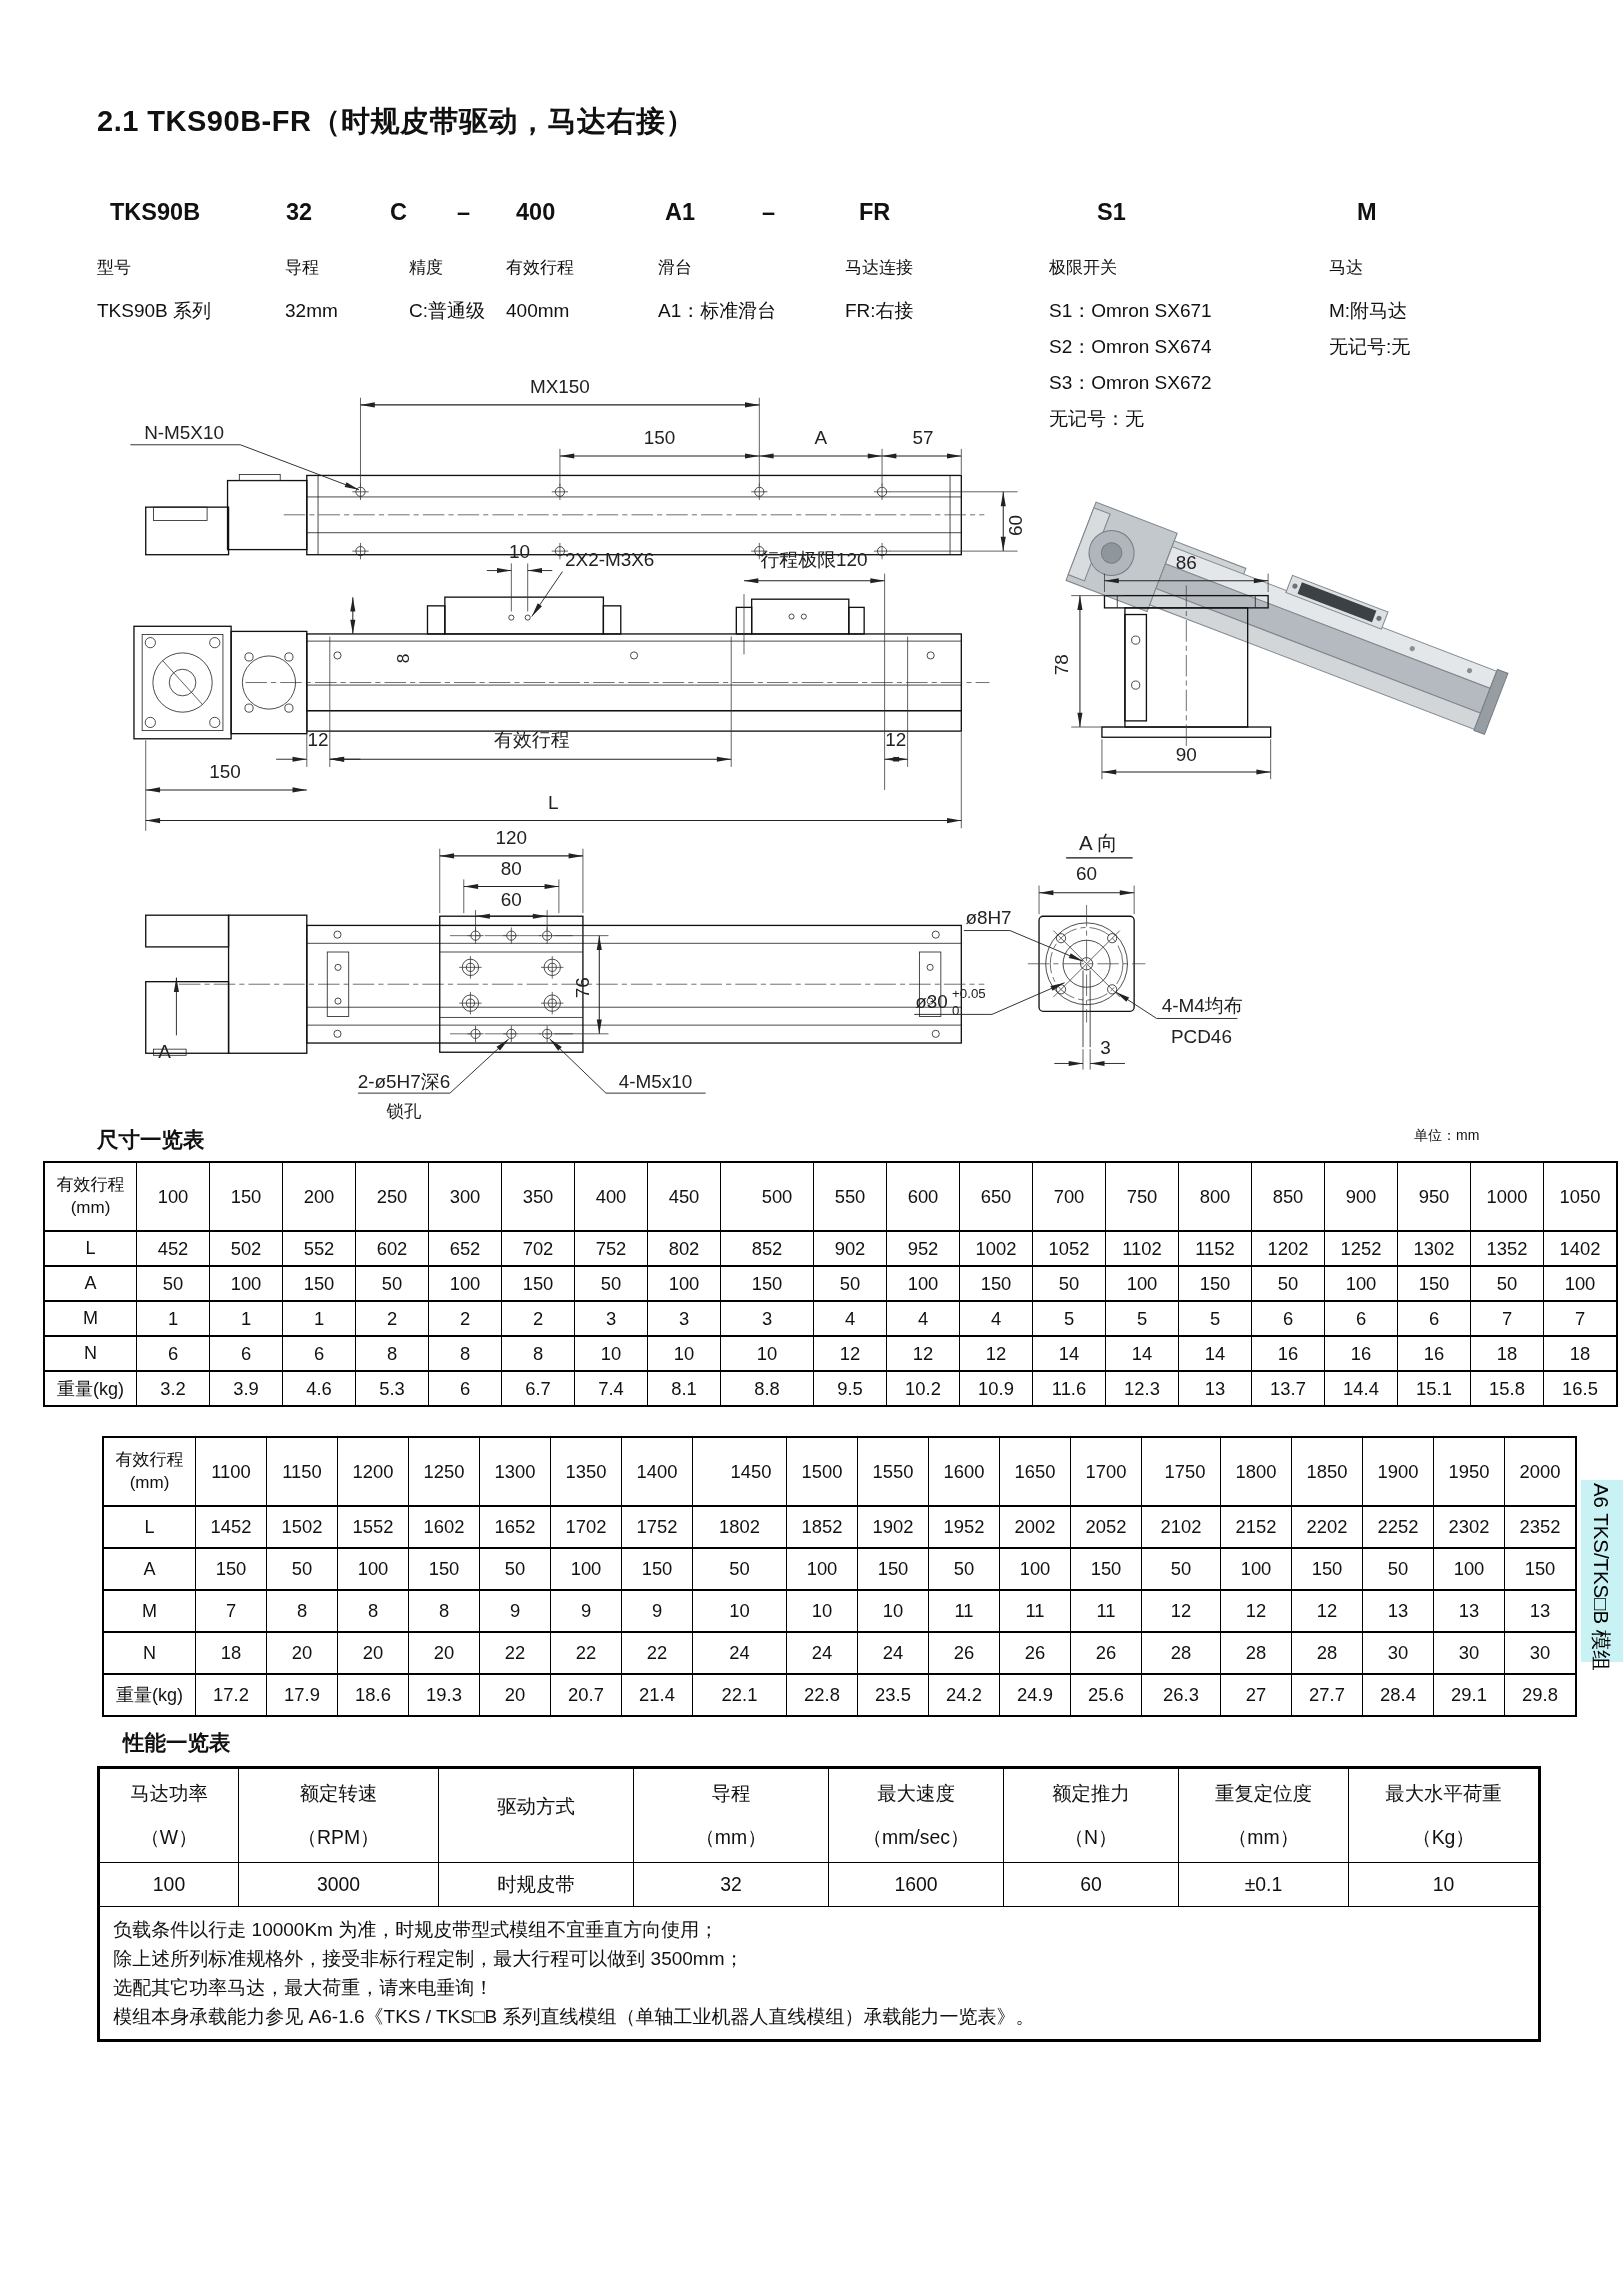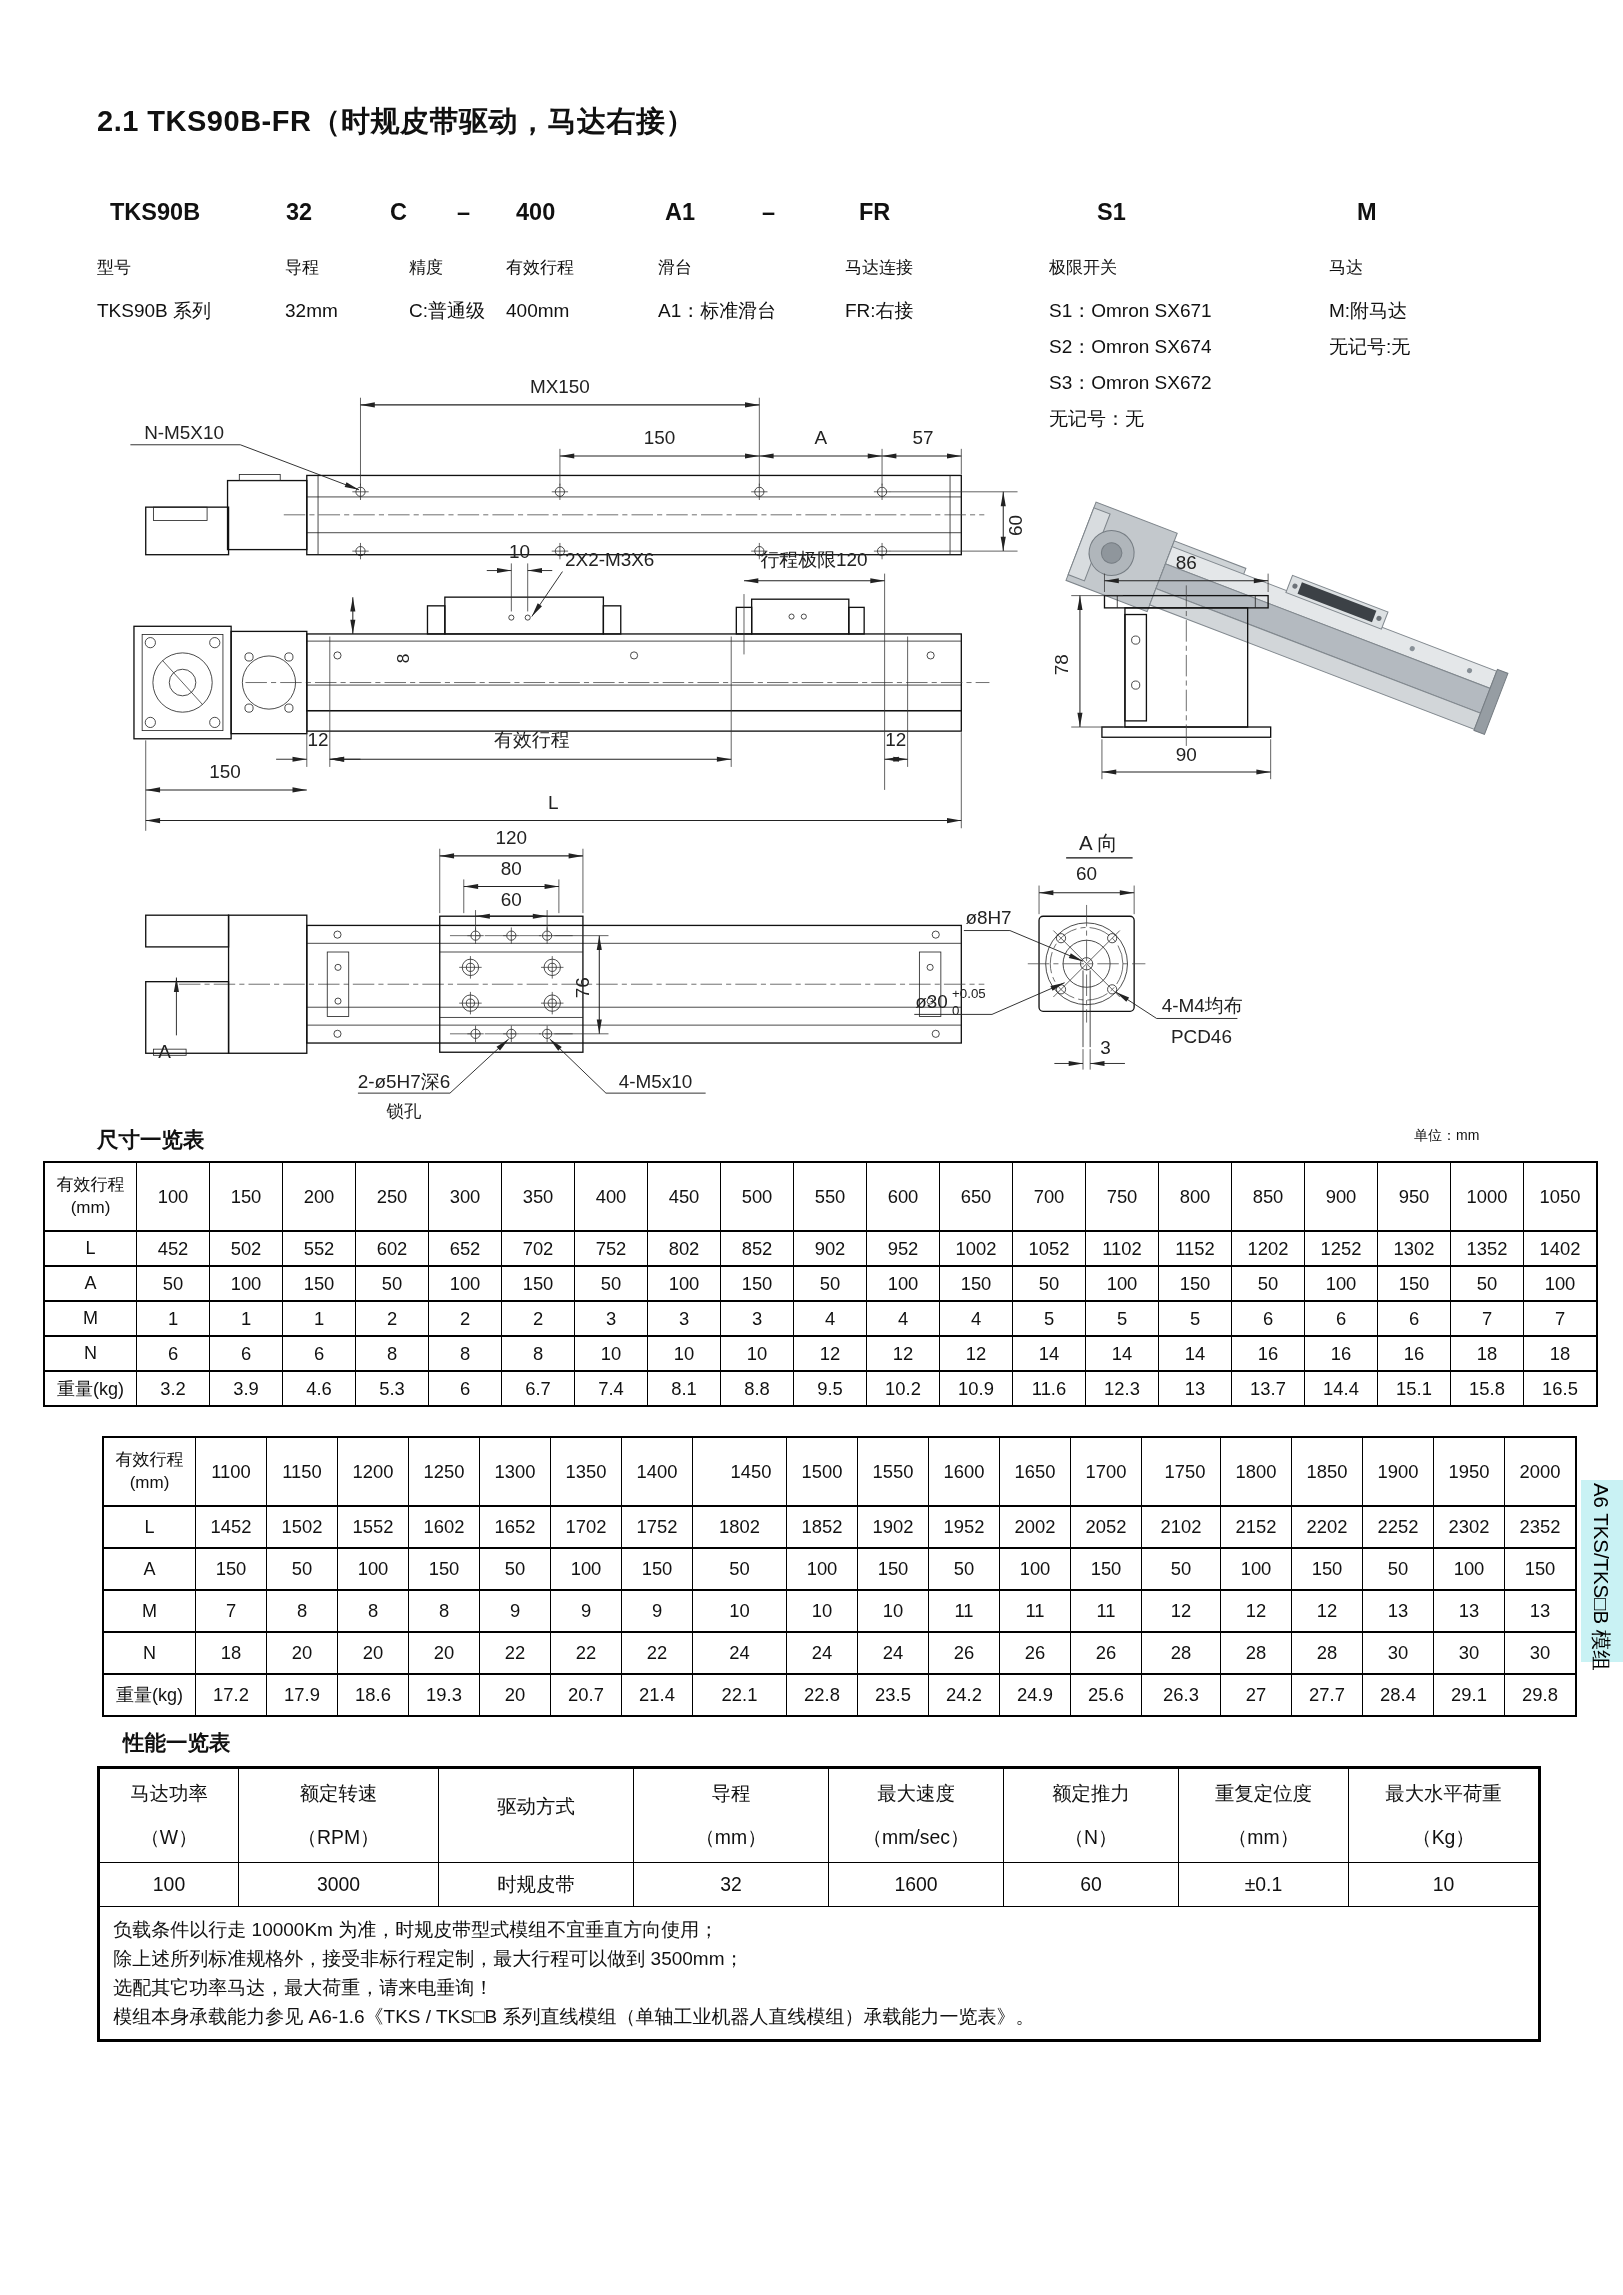--- a/index.html
+++ b/index.html
@@ -417,21 +417,21 @@
             <div>(mm)</div>
           </td>
           <td style="width: 72px;">100</td>
           <td style="width: 72px;">150</td>
           <td style="width: 72px;">200</td>
           <td style="width: 72px;">250</td>
           <td style="width: 72px;">300</td>
           <td style="width: 72px;">350</td>
           <td style="width: 72px;">400</td>
           <td style="width: 72px;">450</td>
-          <td style="width: 72px;">500</td>
+          <td style="width: 72px; padding-left: 20px;">500</td>
           <td style="width: 72px;">550</td>
           <td style="width: 72px;">600</td>
           <td style="width: 72px;">650</td>
           <td style="width: 72px;">700</td>
           <td style="width: 72px;">750</td>
           <td style="width: 72px;">800</td>
           <td style="width: 72px;">850</td>
           <td style="width: 72px;">900</td>
           <td style="width: 72px;">950</td>
           <td style="width: 72px;">1000</td>

